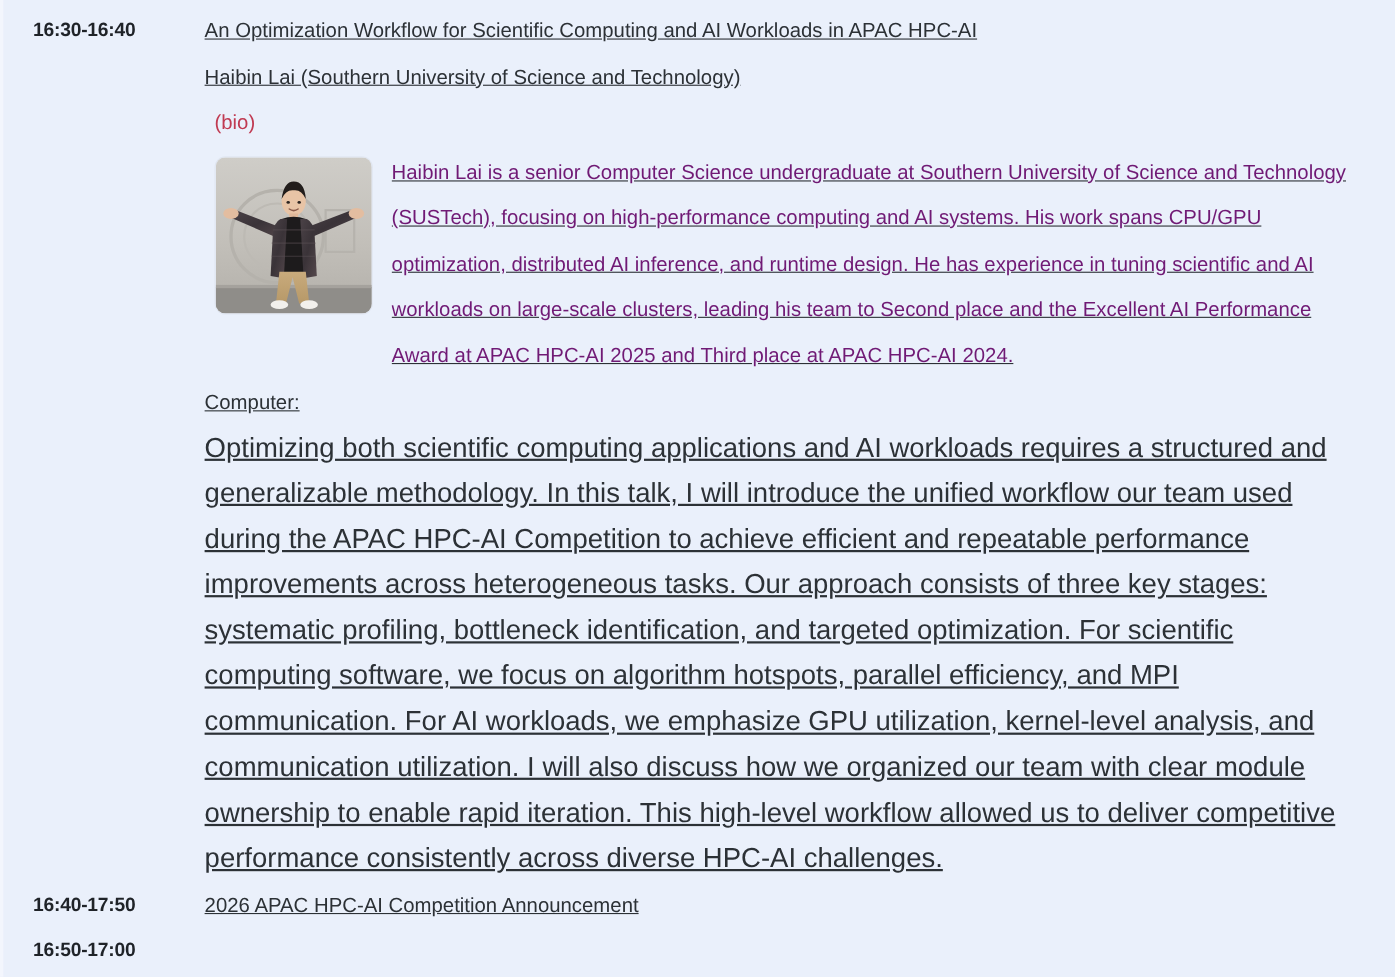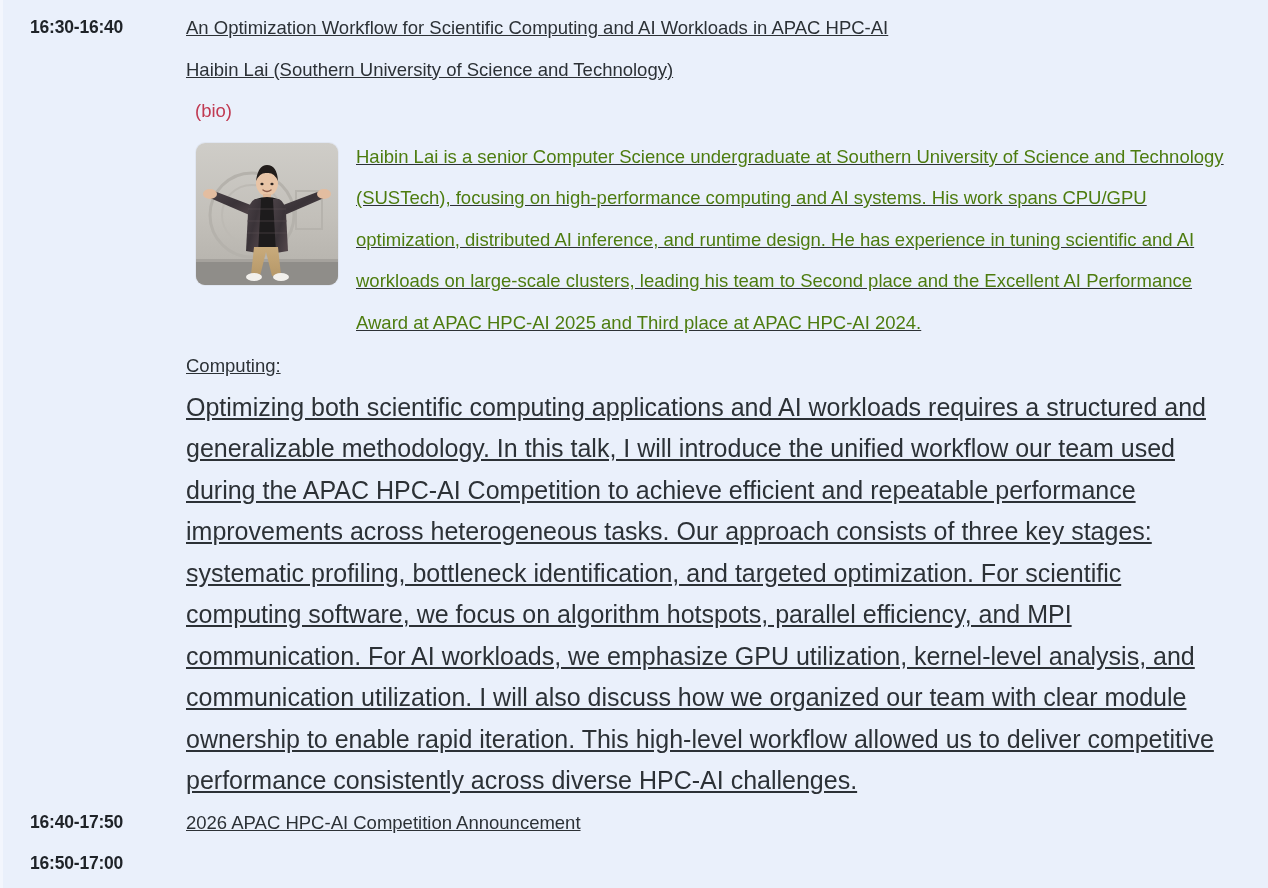--- a/index.html
+++ b/index.html
@@ -98,21 +98,21 @@
     position: relative;
     box-shadow: 0 0 0 1px rgba(0,0,0,0.04);
   }
 
   .bio-photo svg { display: block; width: 142px; height: 142px; }
 
   .bio-text {
     overflow: hidden;
     line-height: 41.5px;
     font-size: 18.5px;
-    color: #4d7c0f;
+    color: #701a75;
     padding-right: 12px;
   }
 
   .abstract-label {
     clear: both;
     line-height: 41.5px;
     font-size: 18.5px;
     padding-top: 2px;
   }
 
@@ -201,21 +201,21 @@
             <path d="M58 104 l-3 28 l9 1 l6 -24 l6 24 l9 -1 l-3 -28 Z" fill="url(#pantsGrad)"></path>
 
             <ellipse cx="58" cy="134" rx="8" ry="4" fill="#f2f0ec"></ellipse>
             <ellipse cx="85" cy="134" rx="8" ry="4" fill="#f2f0ec"></ellipse>
           </svg>
         </div>
 
         <div class="bio-text">Haibin Lai is a senior Computer Science undergraduate at Southern University of Science and Technology (SUSTech), focusing on high-performance computing and AI systems. His work spans CPU/GPU optimization, distributed AI inference, and runtime design. He has experience in tuning scientific and AI workloads on large-scale clusters, leading his team to Second place and the Excellent AI Performance Award at APAC HPC-AI 2025 and Third place at APAC HPC-AI 2024.</div>
       </div>
 
-      <div class="abstract-label">Computing:</div>
+      <div class="abstract-label">Computer:</div>
 
       <div class="abstract-text">Optimizing both scientific computing applications and AI workloads requires a structured and generalizable methodology. In this talk, I will introduce the unified workflow our team used during the APAC HPC-AI Competition to achieve efficient and repeatable performance improvements across heterogeneous tasks. Our approach consists of three key stages: systematic profiling, bottleneck identification, and targeted optimization. For scientific computing software, we focus on algorithm hotspots, parallel efficiency, and MPI communication. For AI workloads, we emphasize GPU utilization, kernel-level analysis, and communication utilization. I will also discuss how we organized our team with clear module ownership to enable rapid iteration. This high-level workflow allowed us to deliver competitive performance consistently across diverse HPC-AI challenges.</div>
     </div>
   </div>
 
   <div class="row row-simple">
     <div class="time-cell">16:40-17:50</div>
     <div class="content-cell">2026 APAC HPC-AI Competition Announcement</div>
   </div>
 

